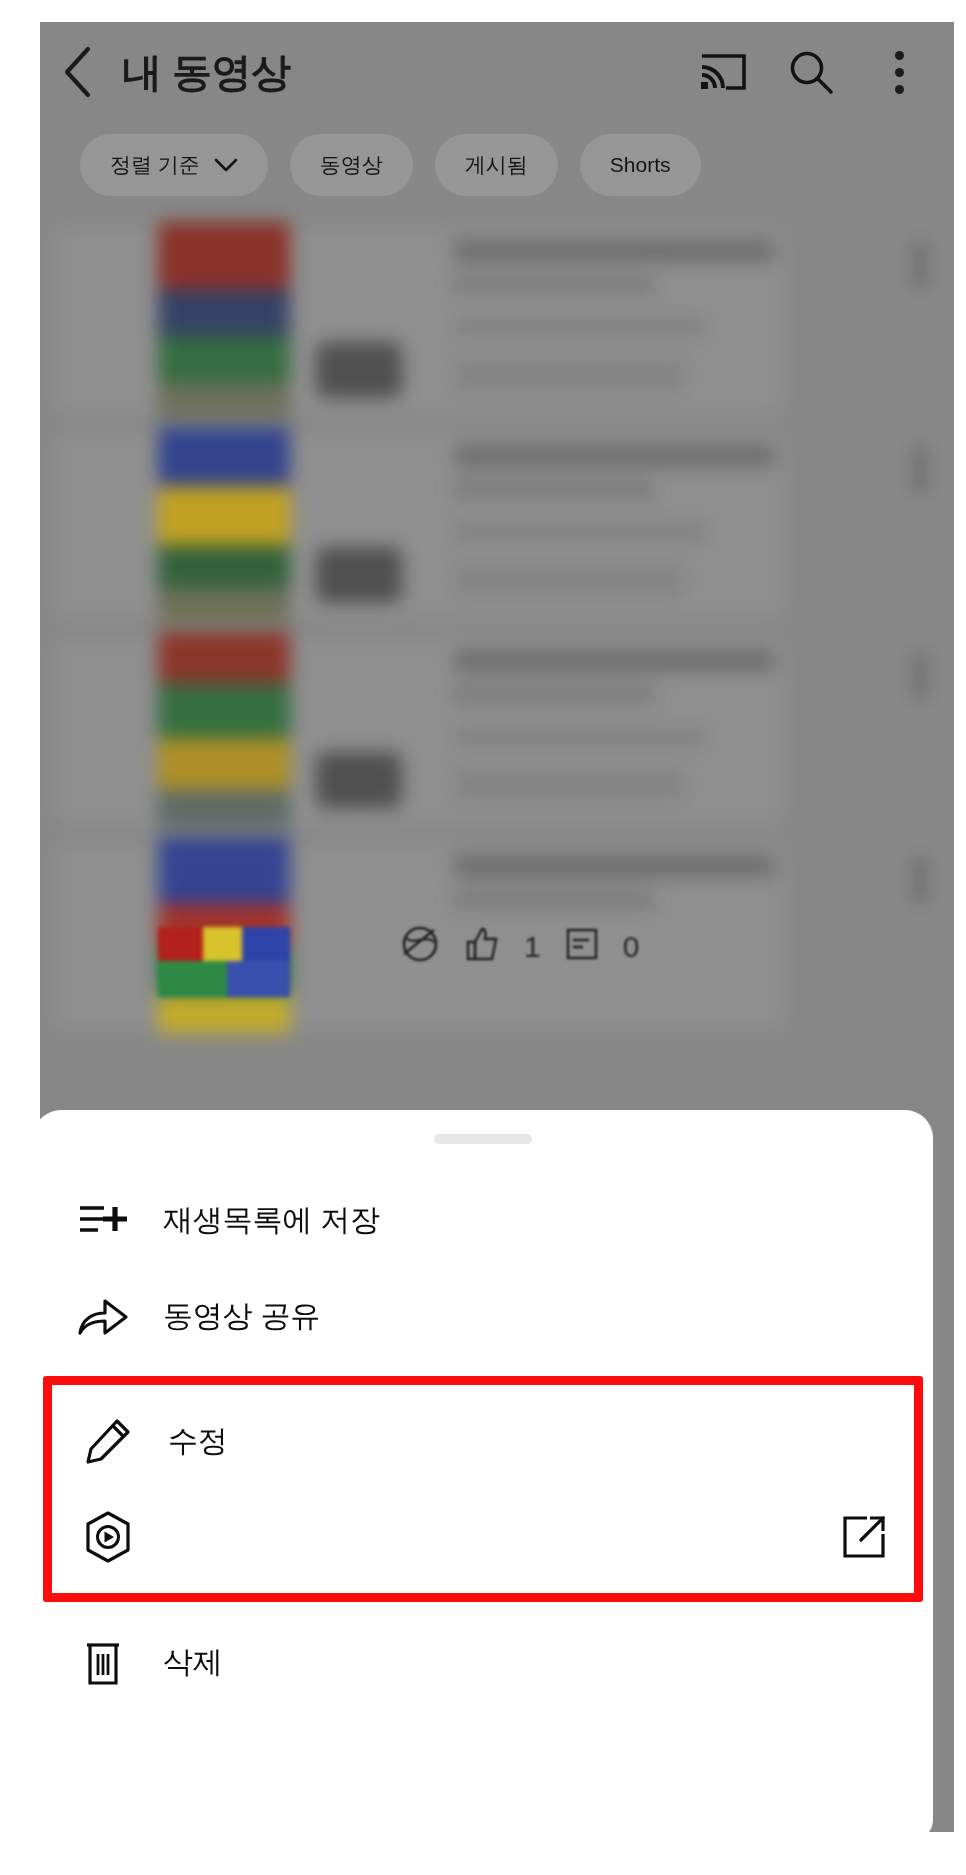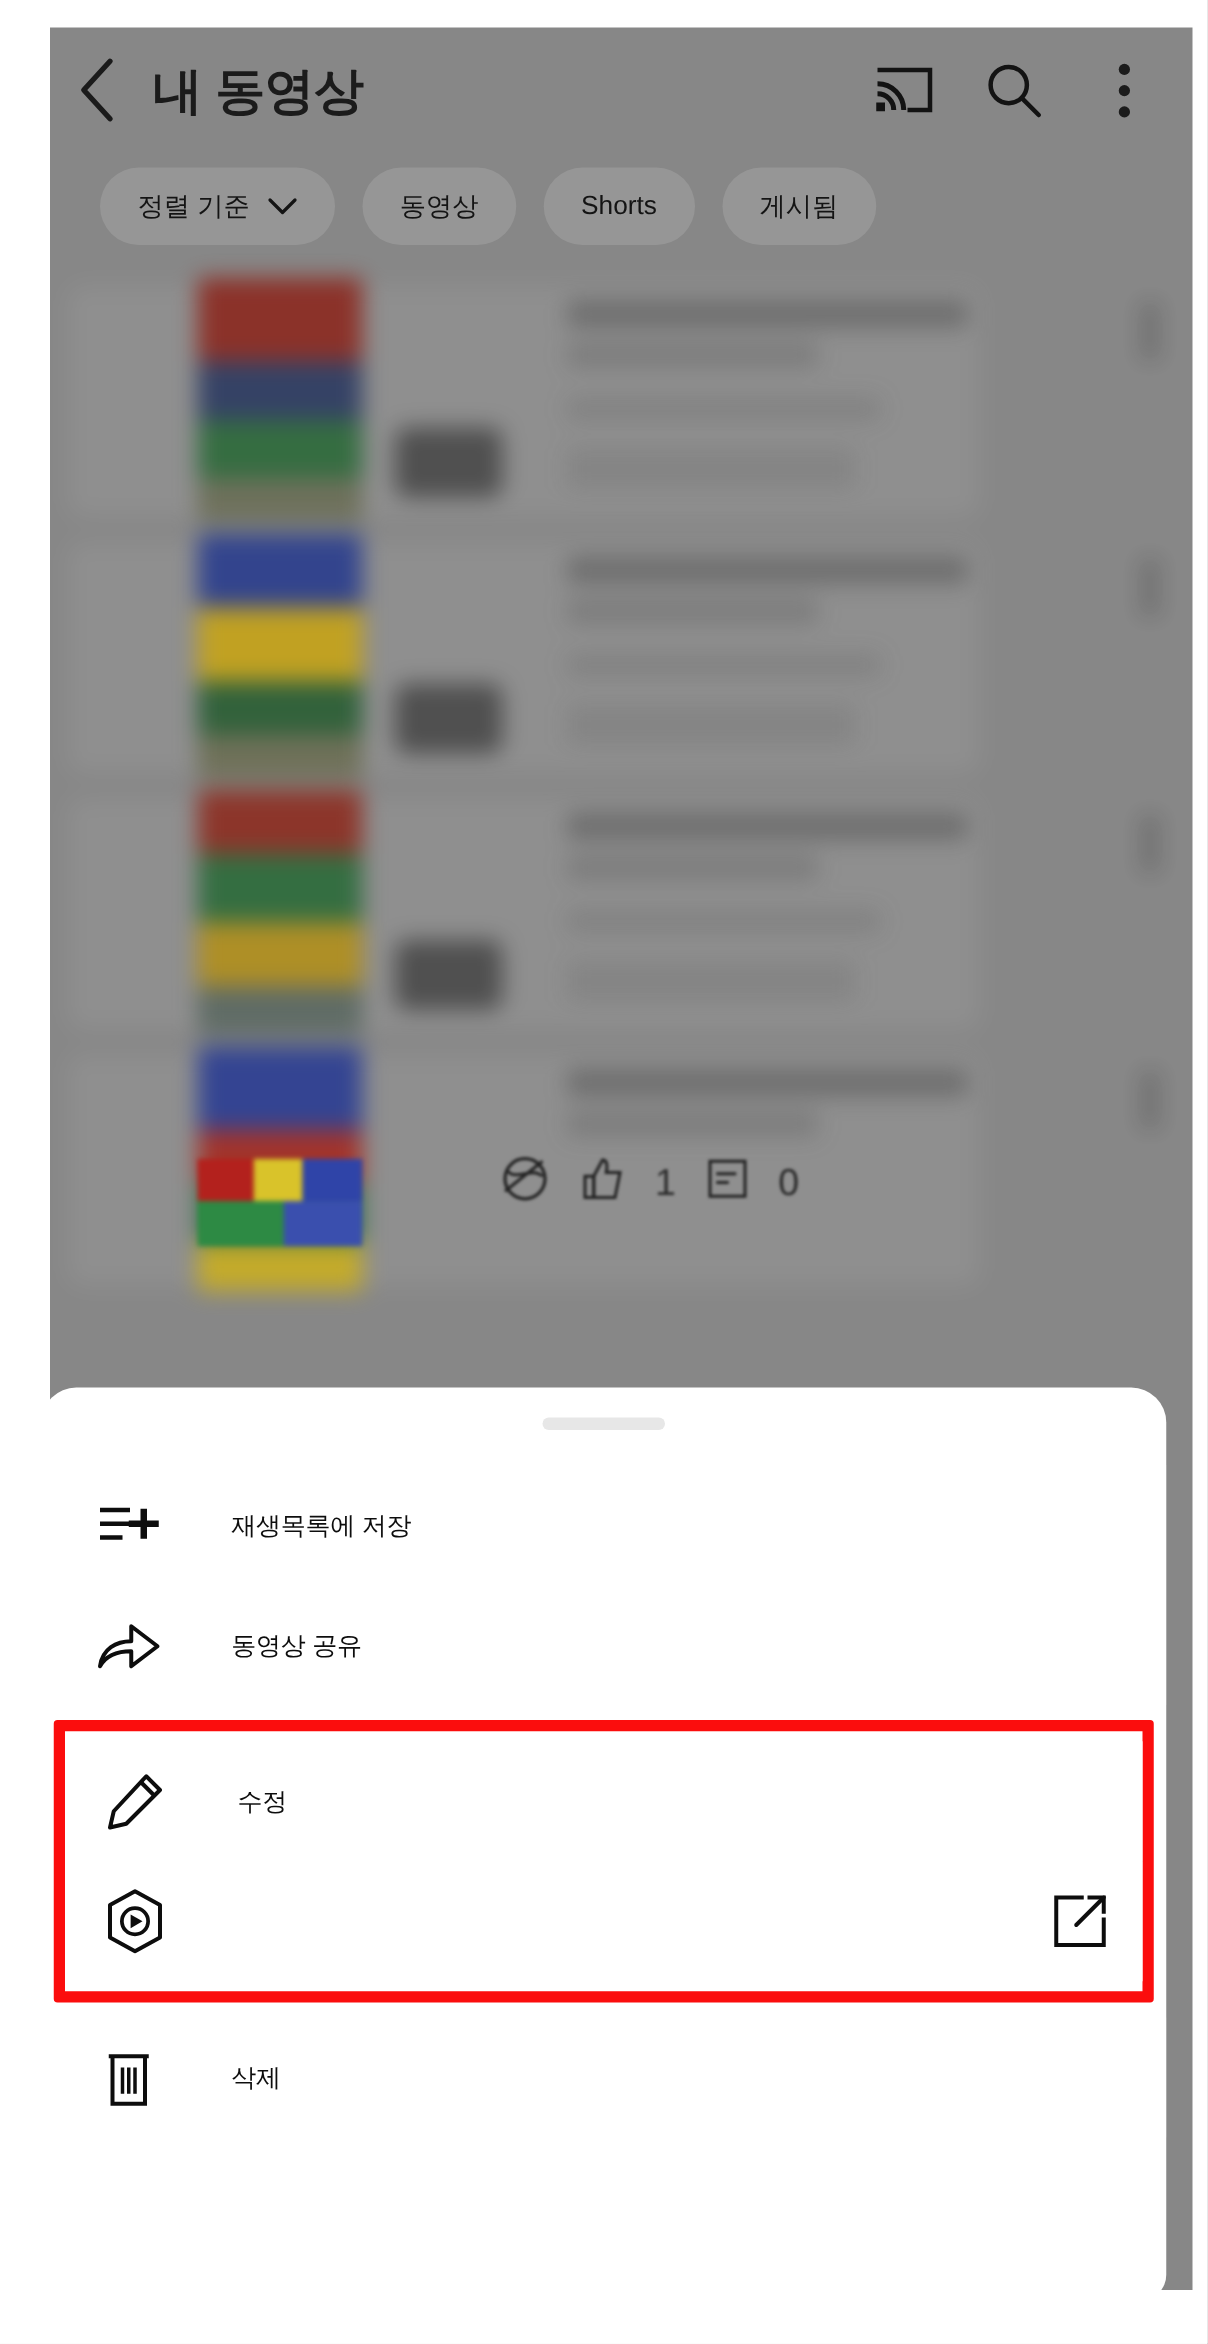--- a/index.html
+++ b/index.html
@@ -161,22 +161,22 @@
     height: 96px;
     padding-left: 42px; padding-right: 36px;
     background: #ffffff;
   }
   .menu-icon {
     width: 56px; height: 56px; flex: 0 0 auto;
     display: flex; align-items: center; justify-content: center;
   }
   .menu-icon svg { display: block; }
   .menu-label {
-    margin-left: 54px;
-    font-size: 20px; color: #0d0d0d; font-weight: 500;
+    margin-left: 32px;
+    font-size: 30px; color: #0d0d0d; font-weight: 500;
     white-space: nowrap;
     letter-spacing: -0.2px;
   }
   .menu-spacer { flex: 1 1 auto; }
   .menu-trailing {
     width: 48px; height: 48px; flex: 0 0 auto;
     display: flex; align-items: center; justify-content: center;
   }
 
   
@@ -235,24 +235,24 @@
       <div class="chip">
         <span>정렬 기준</span>
         <svg class="caret" width="24" height="16" viewBox="0 0 24 16" fill="none">
           <path d="M2 3 L12 13 L22 3" stroke="#141414" stroke-width="2.6" fill="none" stroke-linecap="round" stroke-linejoin="round"></path>
         </svg>
       </div>
       <div class="chip">
         <span>동영상</span>
       </div>
       <div class="chip">
+        <span>게시됨</span>
+      </div>
+      <div class="chip">
         <span>Shorts</span>
-      </div>
-      <div class="chip">
-        <span>게시됨</span>
       </div>
     </div>
 
     <div id="video-list">
 
       <div class="vrow" style="top:10px">
         <div class="vcard"></div>
         <div class="vthumb">
           <div class="band" style="top:0;height:34%;background:#8c2b22"></div>
           <div class="band" style="top:34%;height:24%;background:#2f3d63"></div>

